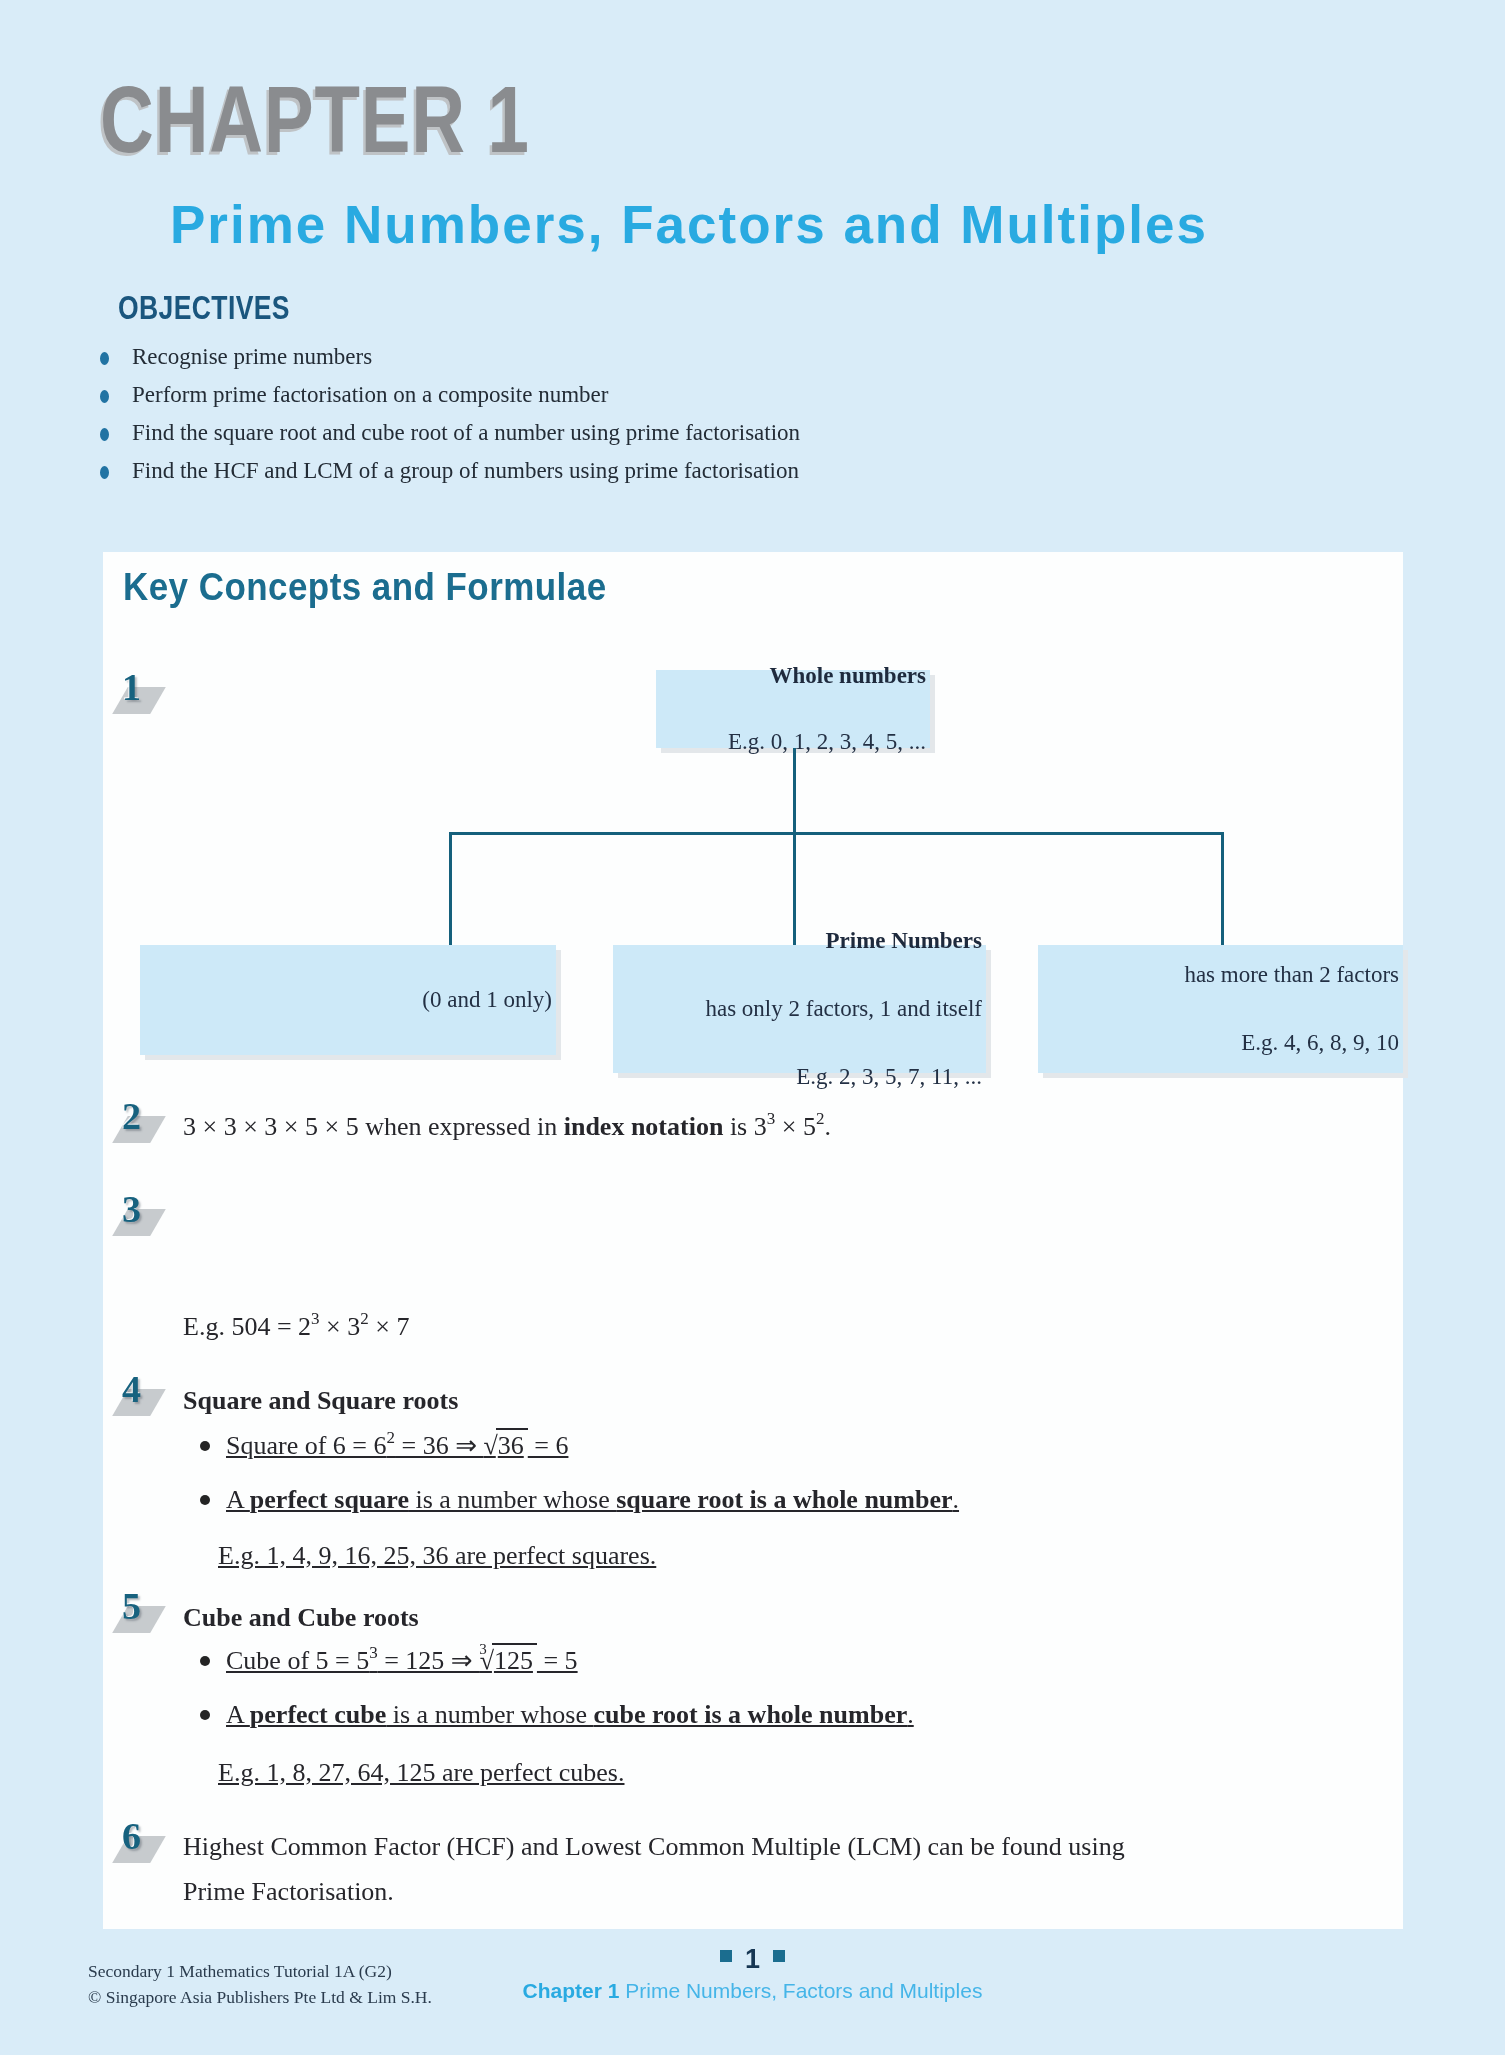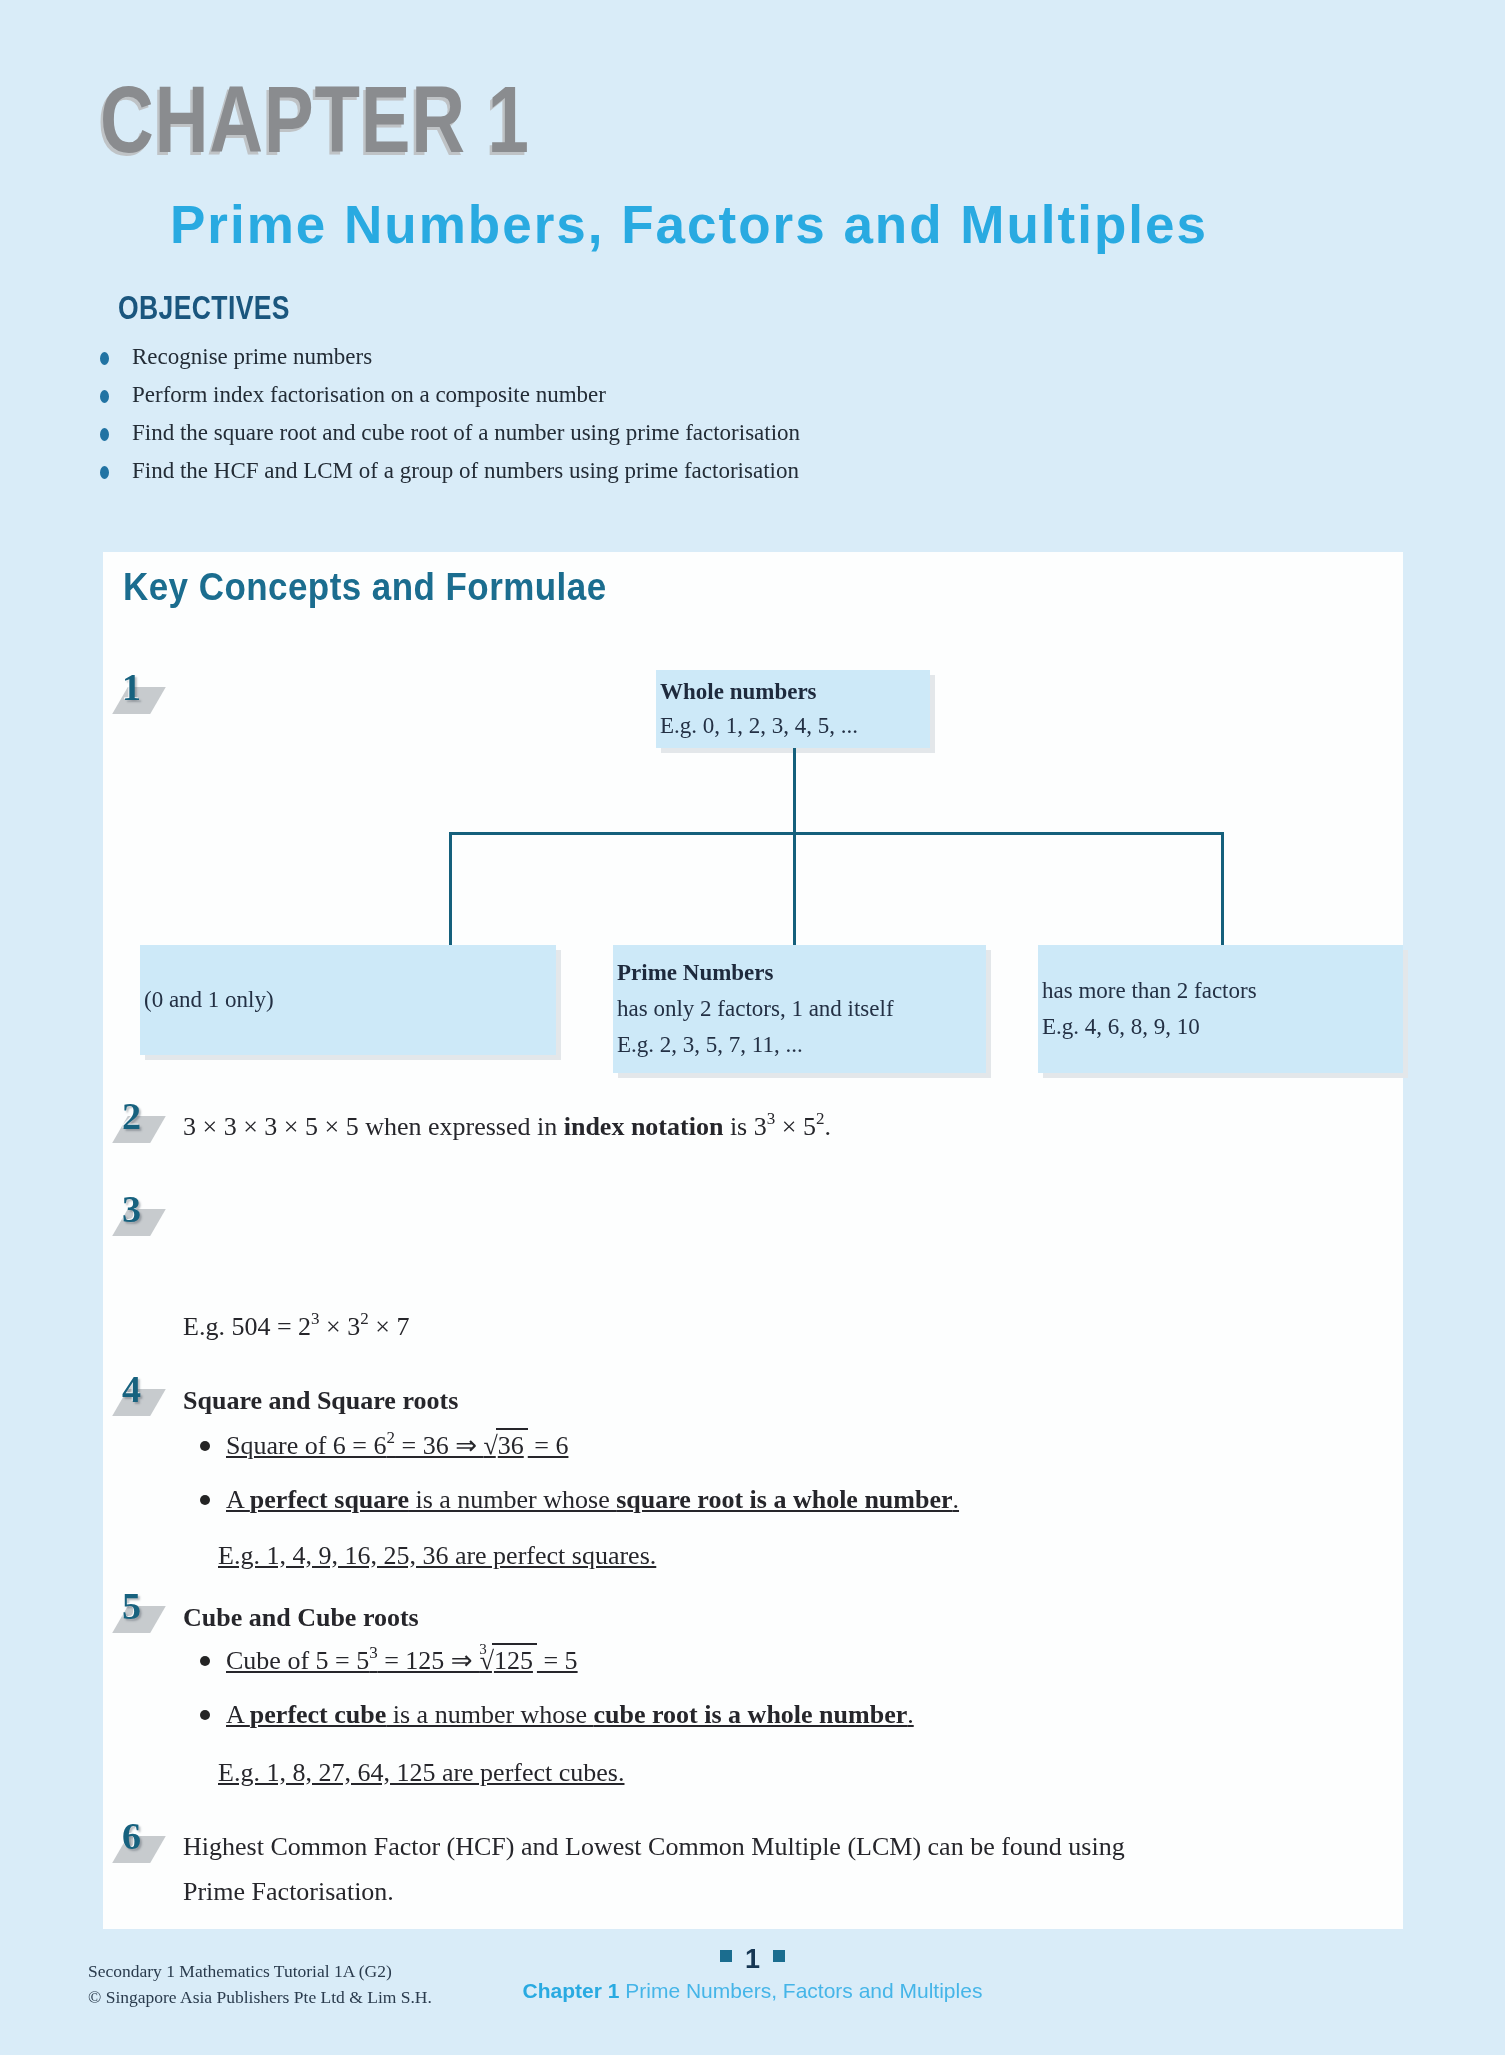--- a/index.html
+++ b/index.html
@@ -71,23 +71,23 @@
   .m3 { left:8px;  top:642px; }
   .m4 { left:8px;  top:822px; }
   .m5 { left:8px;  top:1039px; }
   .m6 { left:8px;  top:1269px; }
 
   
   .fc-line { position:absolute; background:#15607c; }
   .fc-box {
     position:absolute; background:#cde9f8;
     display:flex; flex-direction:column; justify-content:center;
-    text-align:left; color:#233044;
+    text-align:right; color:#233044;
     box-shadow:5px 5px 0 #e3e7ea;
-    line-height:36px; font-size:23px; padding:4px 4px;
+    line-height:36px; font-size:23px; padding:4px 4px;gap:32px;
   }
   .fc-box .fc-title { font-weight:700; font-size:23px; color:#1e2a3d; }
   .fc-root  { left:553px; top:118px; width:274px; height:78px; line-height:34px; }
   .fc-v-root{ left:690px; top:196px; width:3px;  height:84px; }
   .fc-h     { left:346px; top:280px; width:775px; height:3px; }
   .fc-v1    { left:346px; top:280px; width:3px; height:113px; }
   .fc-v2    { left:690px; top:280px; width:3px; height:113px; }
   .fc-v3    { left:1118px;top:280px; width:3px; height:113px; }
   .fc-child1{ left:37px;  top:393px; width:416px; height:110px; }
   .fc-child2{ left:510px; top:393px; width:373px; height:128px; }
@@ -140,21 +140,21 @@
 <body>
 
 <div class="page">
 
   <div class="chapter-label">CHAPTER 1</div>
   <div class="page-title">Prime Numbers, Factors and Multiples</div>
 
   <div class="objectives-heading">OBJECTIVES</div>
   <ul class="objectives-list">
     <li><span class="obj-bullet"></span><span>Recognise prime numbers</span></li>
-    <li><span class="obj-bullet"></span><span>Perform index factorisation on a composite number</span></li>
+    <li><span class="obj-bullet"></span><span>Perform prime factorisation on a composite number</span></li>
     <li><span class="obj-bullet"></span><span>Find the square root and cube root of a number using prime factorisation</span></li>
     <li><span class="obj-bullet"></span><span>Find the HCF and LCM of a group of numbers using prime factorisation</span></li>
   </ul>
 
   <div class="panel">
     <div class="kc-heading">Key Concepts and Formulae</div>
 
     <div class="marker m1">
       <span class="slab"></span>
       <span class="num">1</span>

